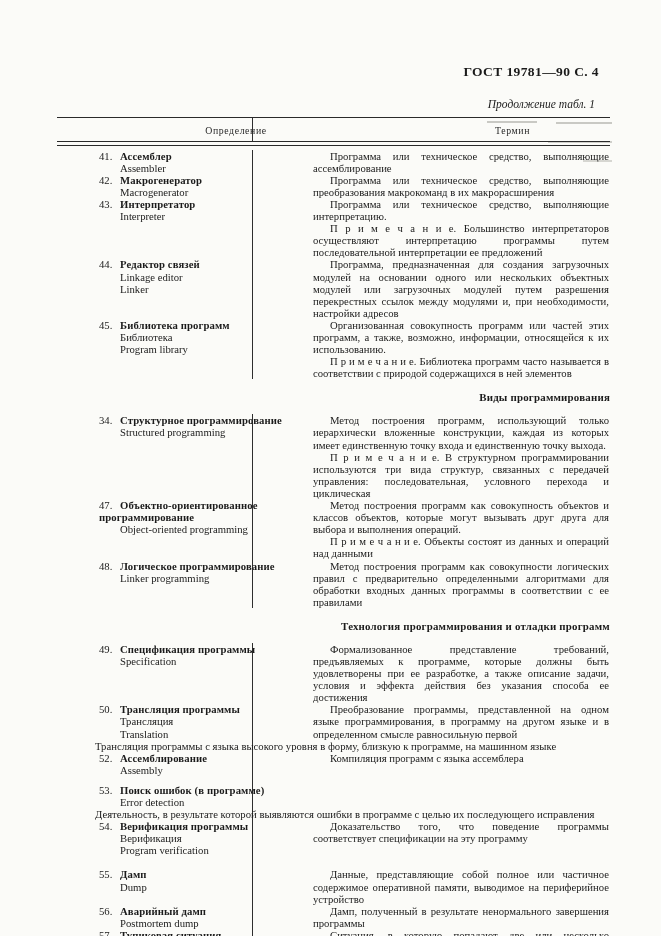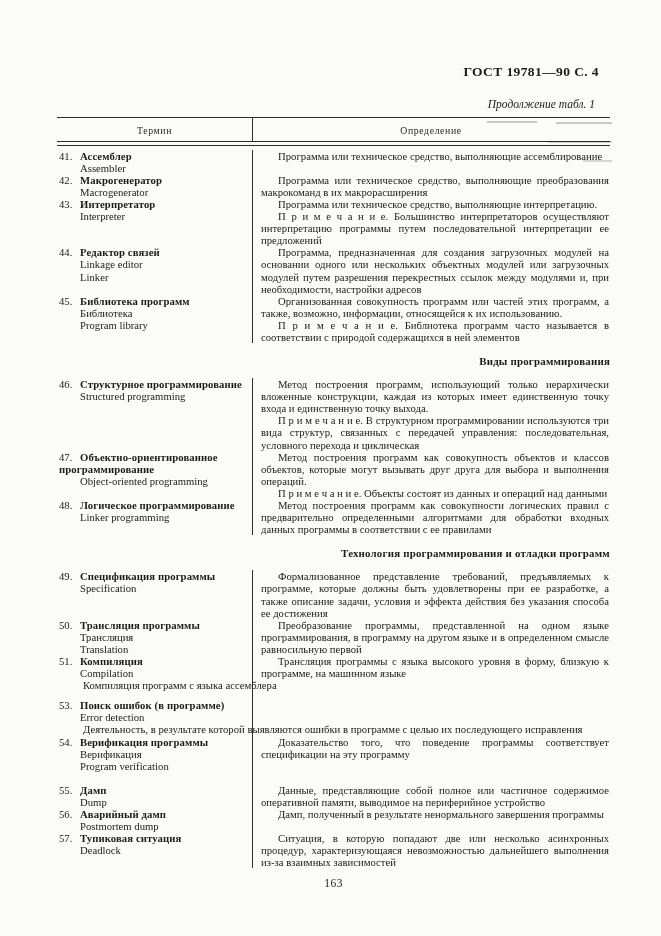--- a/index.html
+++ b/index.html
@@ -52,31 +52,32 @@
   }
 
   .tbody{padding-top:4px;}
   .trow{display:flex;}
   .trow.gap1{padding-top:8px;flex-direction:column;}
   .trow.gap2{padding-top:12px;}
 
   .td-term{
     width:195px;box-sizing:border-box;
     padding:0 5px 0 2px;
-    font-size:10.7px;line-height:12.1px;
+    font-size:10.7px;line-height:12.1px;margin-left:40px;
   }
   .tnum{display:inline-block;width:21px;}
   .term-first b{font-weight:bold;letter-spacing:.1px;}
   .term-alias{margin-left:21px;}
 
   .td-def{
     flex:1;box-sizing:border-box;
     padding:0 1px 0 9px;
     font-size:10.7px;line-height:12.1px;
     text-align:justify;
+    margin-left:12px;
   }
   .td-def p{margin:0;text-indent:17px;}
 
   .section-row{
     text-align:right;font-weight:bold;
     font-size:10.9px;letter-spacing:.2px;
     padding:12px 0 11px;
   }
 
   .page-num{
@@ -98,22 +99,22 @@
   <div class="gost-header">ГОСТ 19781—90 С. 4</div>
   <div class="cont-note">Продолжение табл. 1</div>
 
   <div class="artifact a1"></div>
   <div class="artifact a2"></div>
   <div class="artifact a3"></div>
   <div class="artifact a4"></div>
 
   <div class="doc-table">
     <div class="thead vline">
+      <div class="th th-def">Определение</div>
       <div class="th th-term">Термин</div>
-      <div class="th th-def">Определение</div>
     </div>
     <div class="double-rule"></div>
     <div class="tbody">
         <div class="trow vline">
           <div class="td-term">
             <div class="term-first"><span class="tnum">41.</span><b>Ассемблер</b></div>
             <div class="term-alias">Assembler</div>
           </div>
           <div class="td-def">
             <p>Программа или техническое средство, выполняющие ассемблирование</p>
@@ -155,21 +156,21 @@
             <div class="term-alias">Program library</div>
           </div>
           <div class="td-def">
             <p>Организованная совокупность программ или частей этих программ, а также, возможно, информации, относящейся к их использованию.</p>
             <p>П р и м е ч а н и е.  Библиотека программ часто называется в соответствии с природой содержащихся в ней элементов</p>
           </div>
         </div>
         <div class="section-row">Виды программирования</div>
         <div class="trow vline">
           <div class="td-term">
-            <div class="term-first"><span class="tnum">46.</span><b>Структурное программирование</b></div>
+            <div class="term-first"><span class="tnum">34.</span><b>Структурное программирование</b></div>
             <div class="term-alias">Structured programming</div>
           </div>
           <div class="td-def">
             <p>Метод построения программ, использующий только иерархически вложенные конструкции, каждая из которых имеет единственную точку входа и единственную точку выхода.</p>
             <p>П р и м е ч а н и е.  В структурном программировании используются три вида структур, связанных с передачей управления: последовательная, условного перехода и циклическая</p>
           </div>
         </div>
         <div class="trow vline">
           <div class="td-term">
             <div class="term-first"><span class="tnum">47.</span><b>Объектно-ориентированное программирование</b></div>
@@ -203,29 +204,29 @@
           <div class="td-term">
             <div class="term-first"><span class="tnum">50.</span><b>Трансляция программы</b></div>
             <div class="term-alias">Трансляция</div>
             <div class="term-alias">Translation</div>
           </div>
           <div class="td-def">
             <p>Преобразование программы, представленной на одном языке программирования, в программу на другом языке и в определенном смысле равносильную первой</p>
           </div>
         </div>
         <div class="trow vline">
-          <div class="td-term">
-            <div class="term-first"><span class="tnum">51.</span><b>Компиляция</b></div>
-            <div class="term-alias">Compilation</div>
-          </div>
           <div class="td-def">
             <p>Трансляция программы с языка высокого уровня в форму, близкую к программе, на машинном языке</p>
           </div>
         </div>
         <div class="trow vline">
+          <div class="td-term">
+            <div class="term-first"><span class="tnum">52.</span><b>Ассемблирование</b></div>
+            <div class="term-alias">Assembly</div>
+          </div>
           <div class="td-def">
             <p>Компиляция программ с языка ассемблера</p>
           </div>
         </div>
         <div class="trow vline gap1">
           <div class="td-term">
             <div class="term-first"><span class="tnum">53.</span><b>Поиск ошибок (в программе)</b></div>
             <div class="term-alias">Error detection</div>
           </div>
           <div class="td-def">

